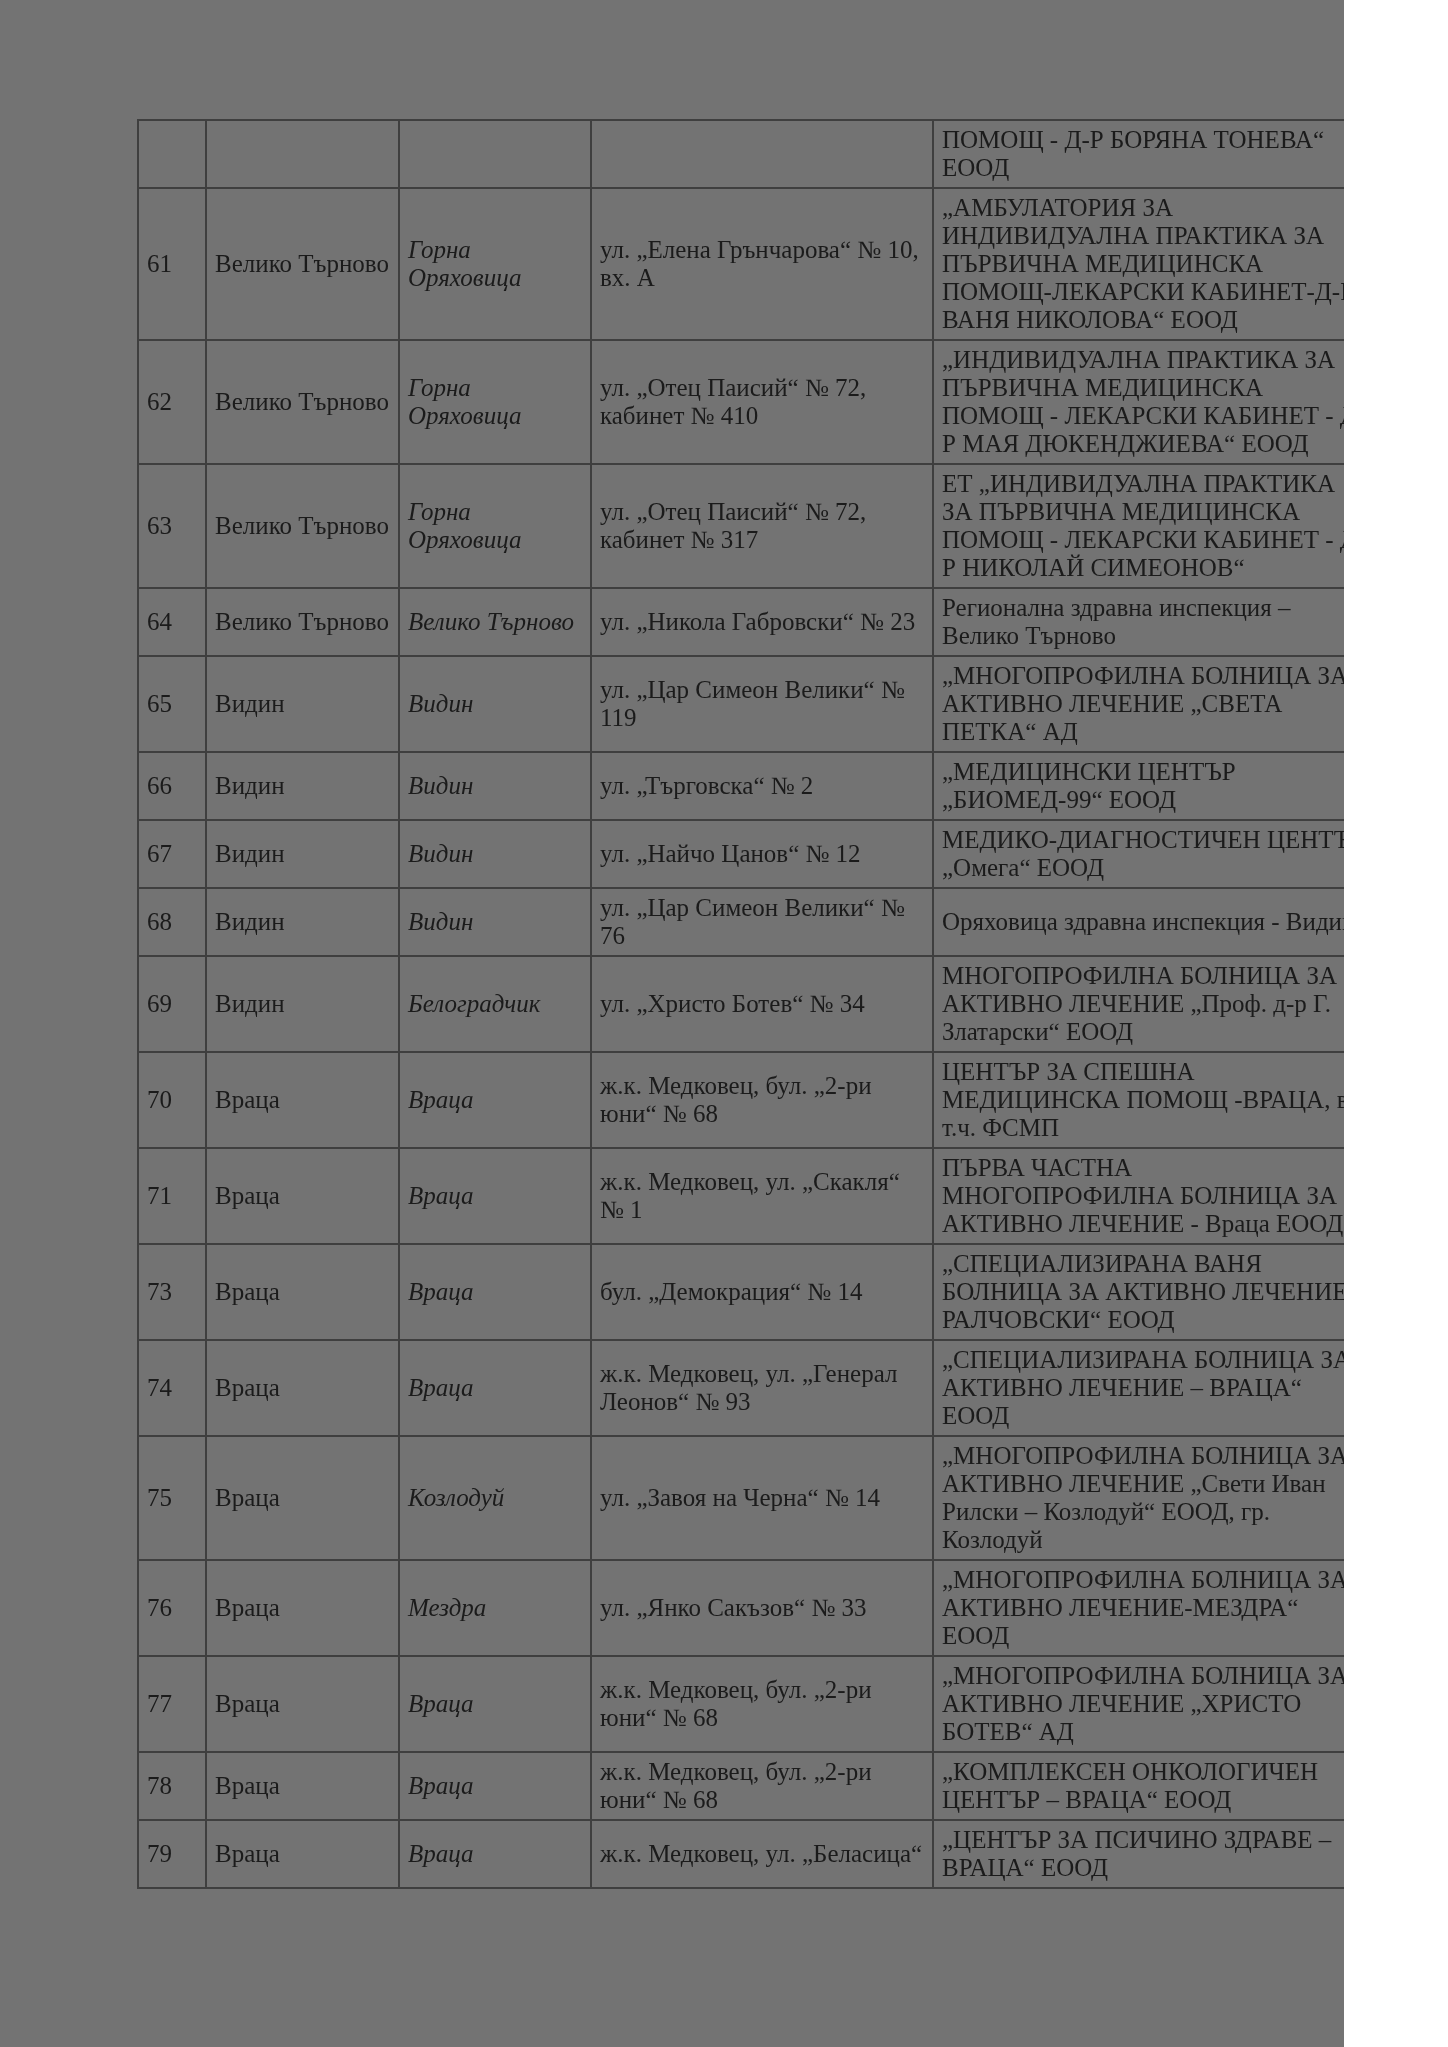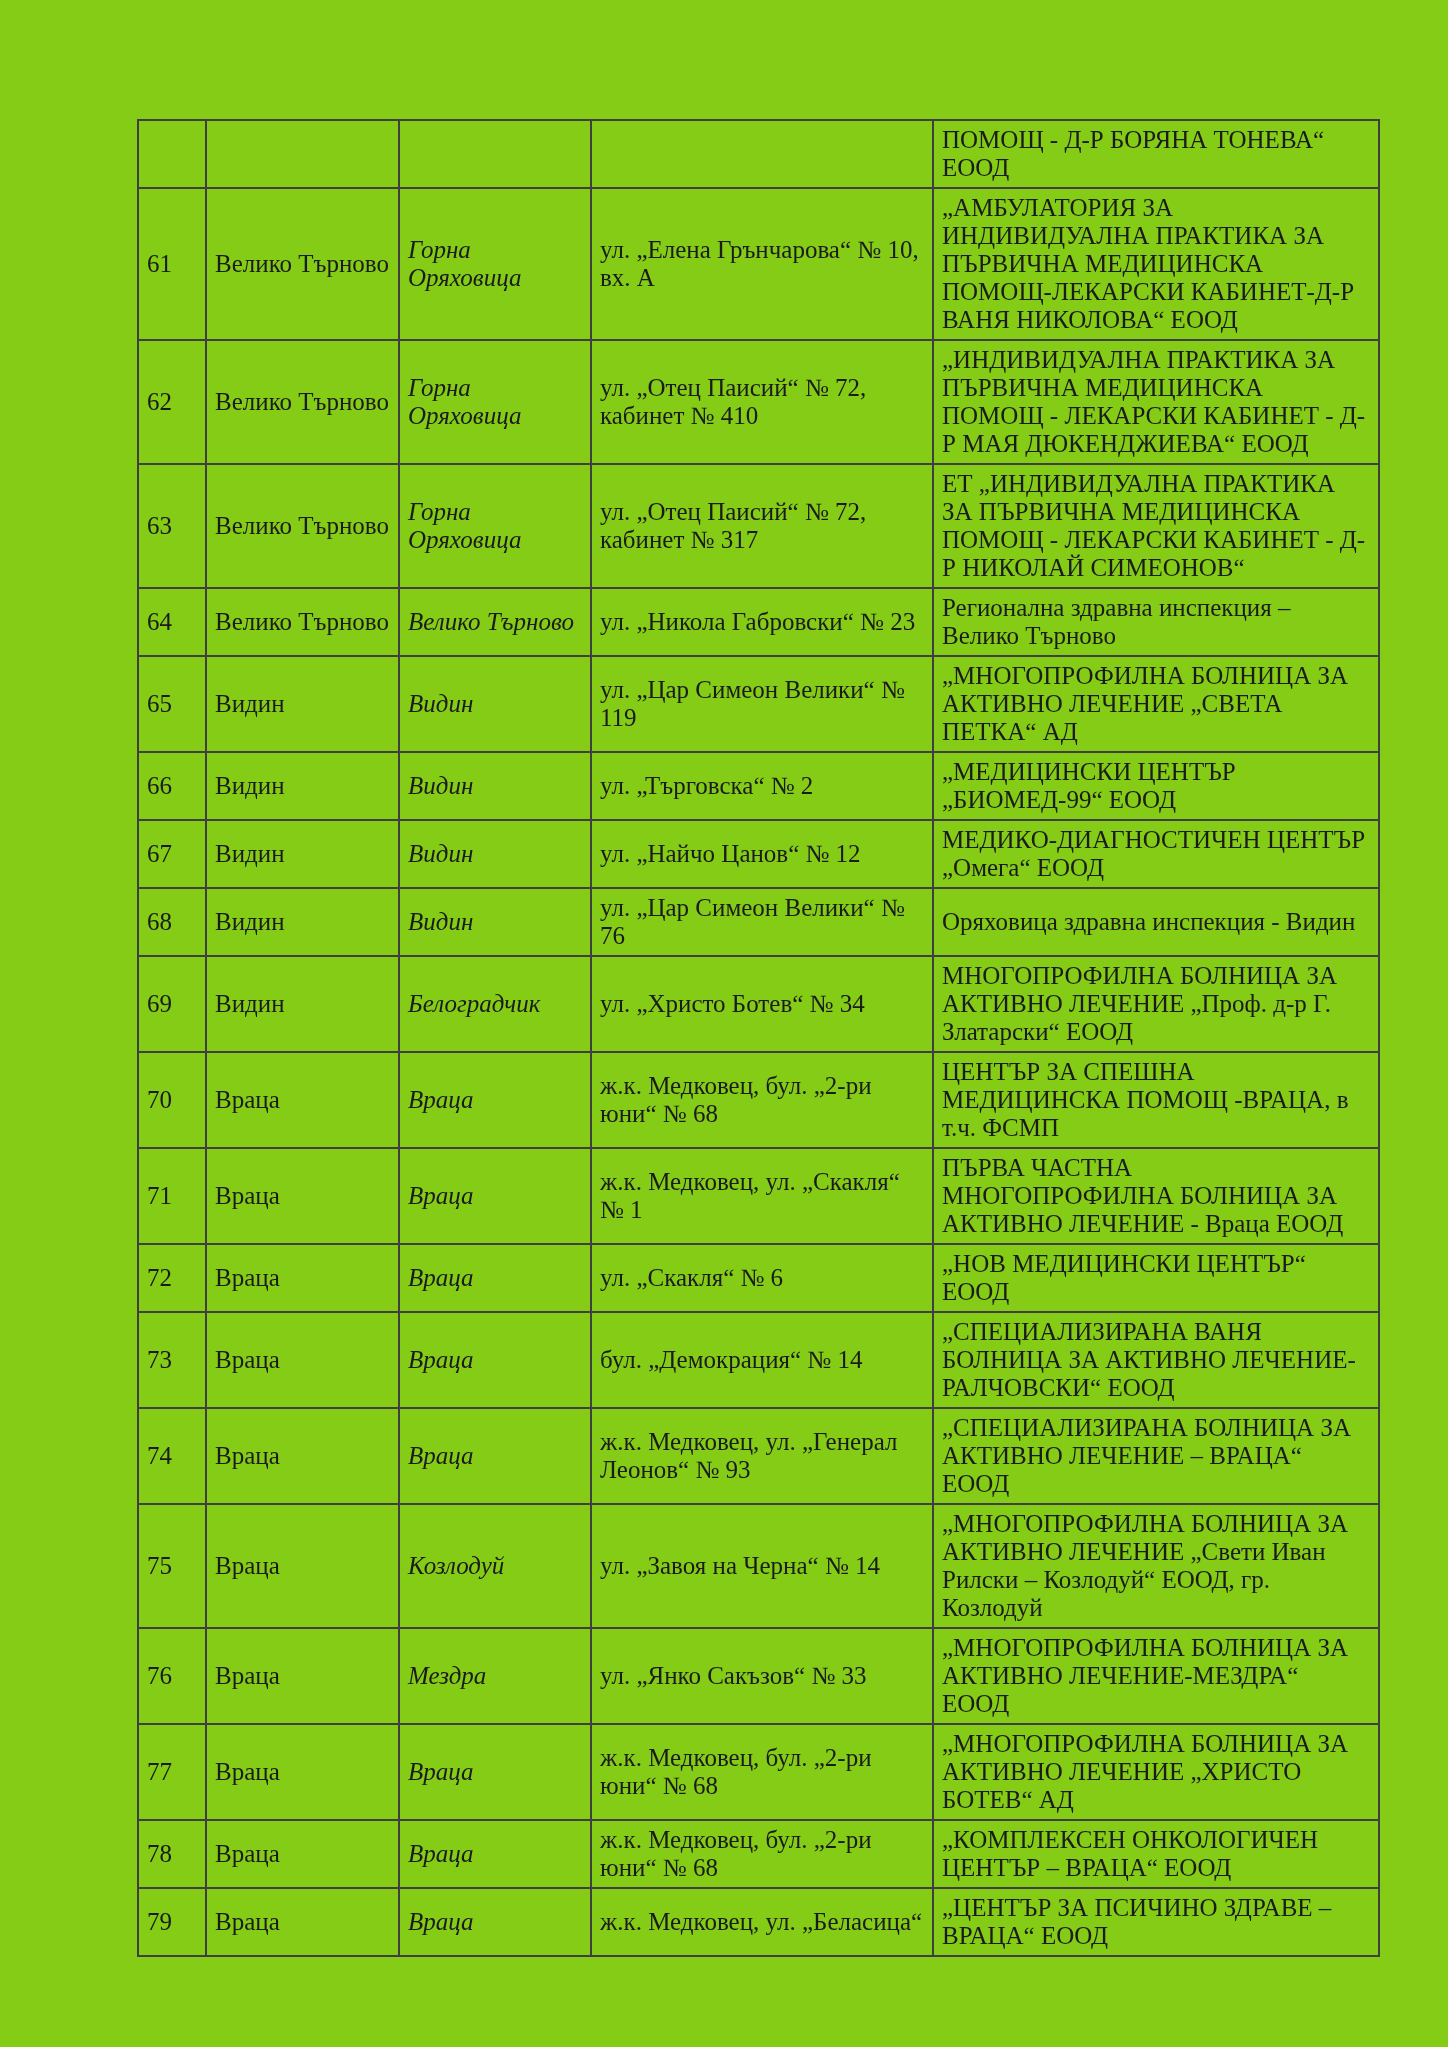--- a/index.html
+++ b/index.html
@@ -9,24 +9,25 @@
   }
   body {
     width: 1448px;
     height: 2047px;
     position: relative;
     font-family: "Liberation Serif", "DejaVu Serif", serif;
     color: #1b1b1b;
   }
   .page {
     position: relative;
-    width: 1448px;
+    width: 1324px;
     height: 2047px;
-    background: #84cc16;
+    background: #737373;
     overflow: hidden;
+    padding-left: 20px;
   }
   table.doc-table {
     position: absolute;
     left: 137px;
     top: 119px;
     width: 1241px;
     border-collapse: collapse;
     table-layout: fixed;
     font-size: 25px;
     line-height: 1.12;
@@ -135,27 +136,20 @@
     <td class="col-name">ЦЕНТЪР  ЗА СПЕШНА МЕДИЦИНСКА ПОМОЩ -ВРАЦА, в т.ч. ФСМП</td>
   </tr>
         <tr>
     <td class="col-num">71</td>
     <td class="col-region">Враца</td>
     <td class="col-mun">Враца</td>
     <td class="col-addr">ж.к. Медковец, ул. „Скакля“ № 1</td>
     <td class="col-name">ПЪРВА ЧАСТНА МНОГОПРОФИЛНА БОЛНИЦА ЗА АКТИВНО ЛЕЧЕНИЕ - Враца ЕООД</td>
   </tr>
         <tr>
-    <td class="col-num">72</td>
-    <td class="col-region">Враца</td>
-    <td class="col-mun">Враца</td>
-    <td class="col-addr">ул. „Скакля“ № 6</td>
-    <td class="col-name">„НОВ МЕДИЦИНСКИ ЦЕНТЪР“ ЕООД</td>
-  </tr>
-        <tr>
     <td class="col-num">73</td>
     <td class="col-region">Враца</td>
     <td class="col-mun">Враца</td>
     <td class="col-addr">бул. „Демокрация“ № 14</td>
     <td class="col-name">„СПЕЦИАЛИЗИРАНА ВАНЯ БОЛНИЦА ЗА АКТИВНО ЛЕЧЕНИЕ-РАЛЧОВСКИ“ ЕООД</td>
   </tr>
         <tr>
     <td class="col-num">74</td>
     <td class="col-region">Враца</td>
     <td class="col-mun">Враца</td>

